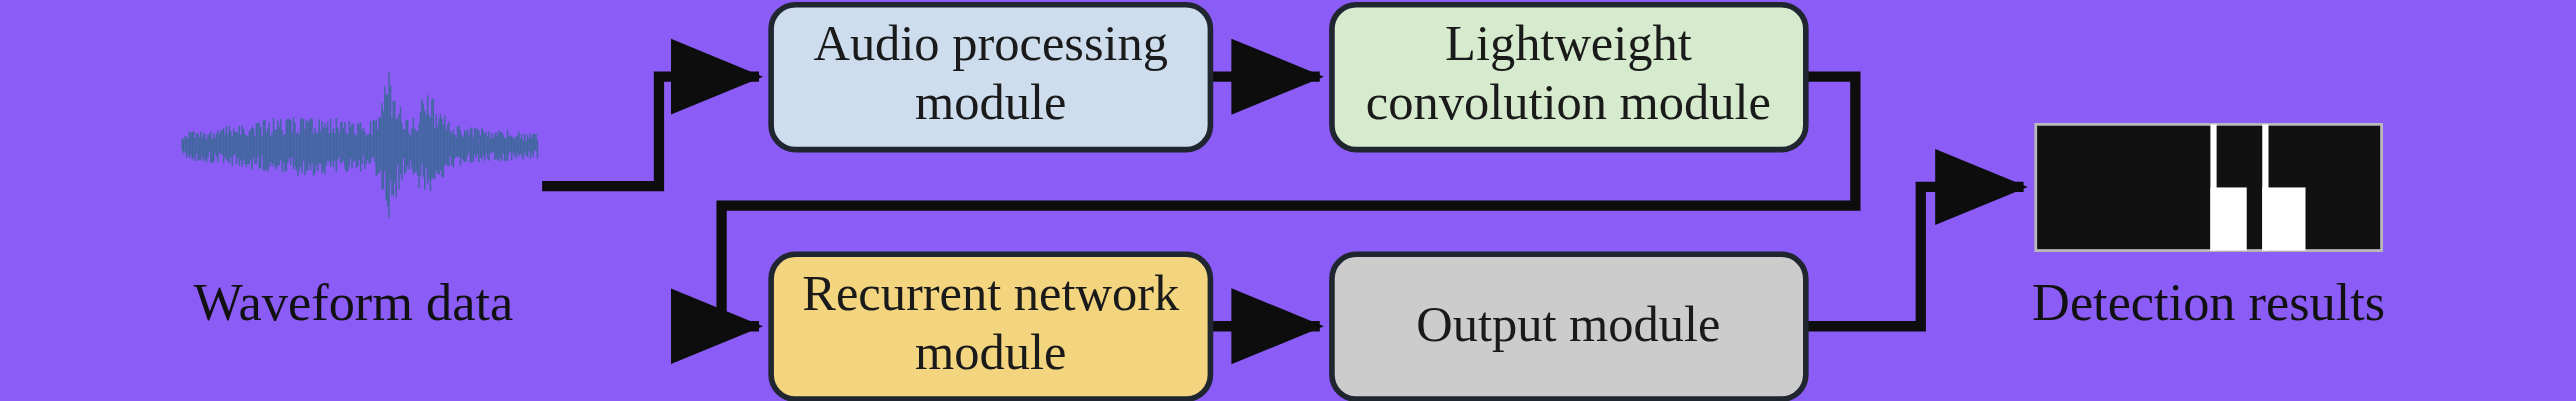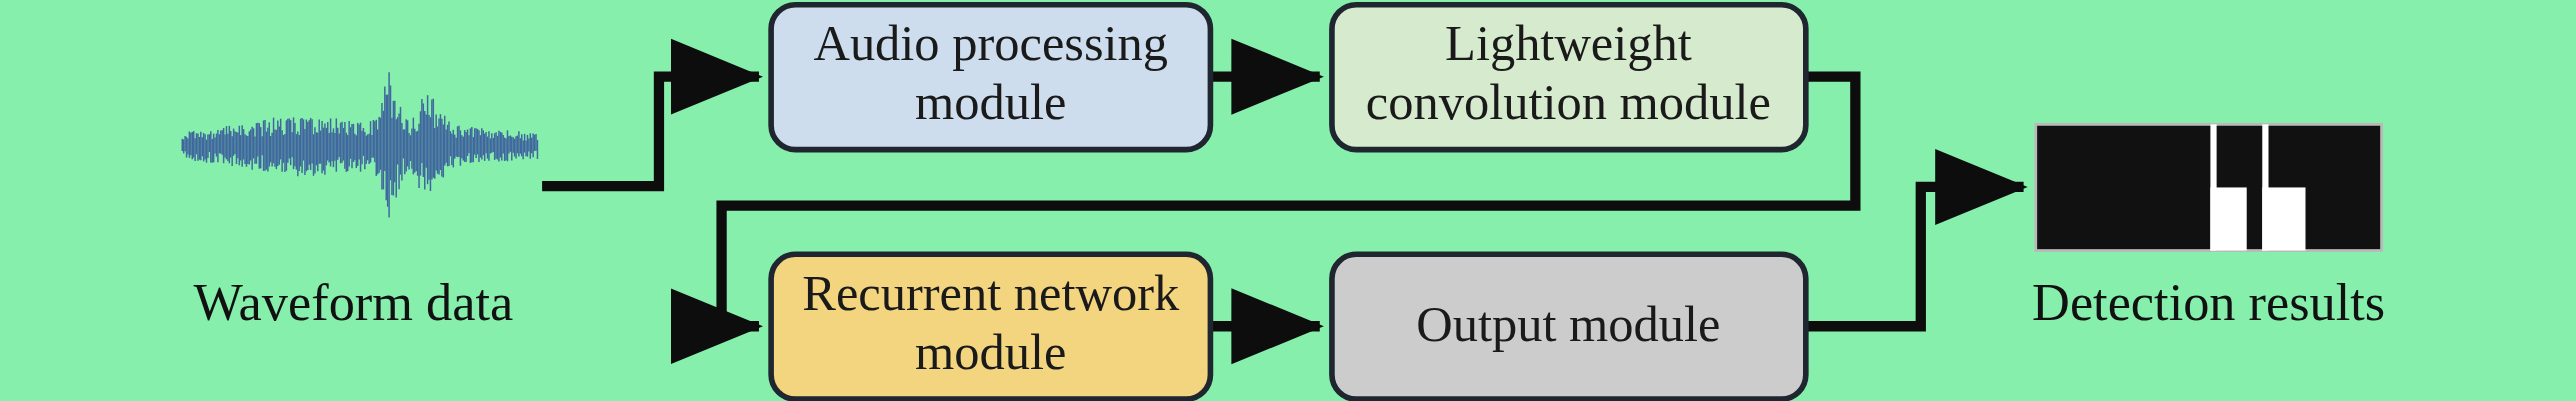--- a/index.html
+++ b/index.html
@@ -10,21 +10,21 @@
   body {
     width: 2576px;
     height: 402px;
     overflow: hidden;
     font-family: "Liberation Serif", "DejaVu Serif", serif;
   }
   #diagram-root {
     position: relative;
     width: 2576px;
     height: 402px;
-    background: #86efac;
+    background: #8b5cf6;
   }
   svg.layer {
     position: absolute;
     top: 0;
     left: 0;
     width: 2576px;
     height: 402px;
   }
   .box-label {
     font-family: "Liberation Serif", "DejaVu Serif", serif;

